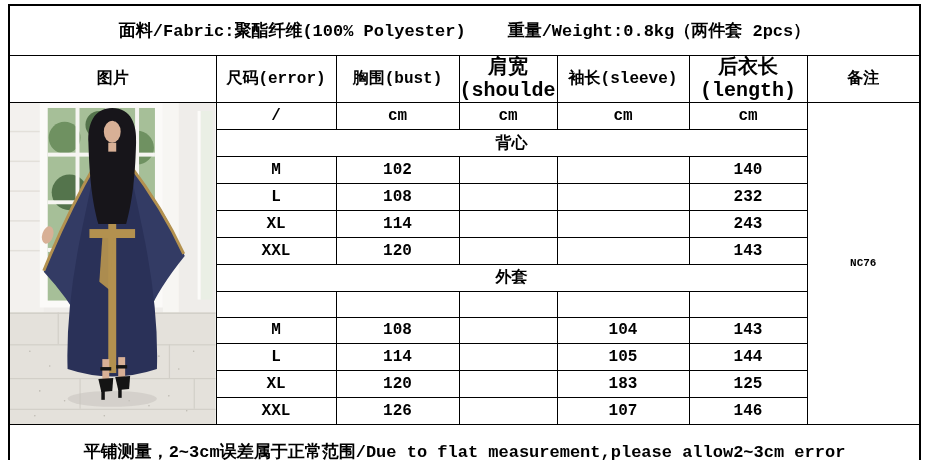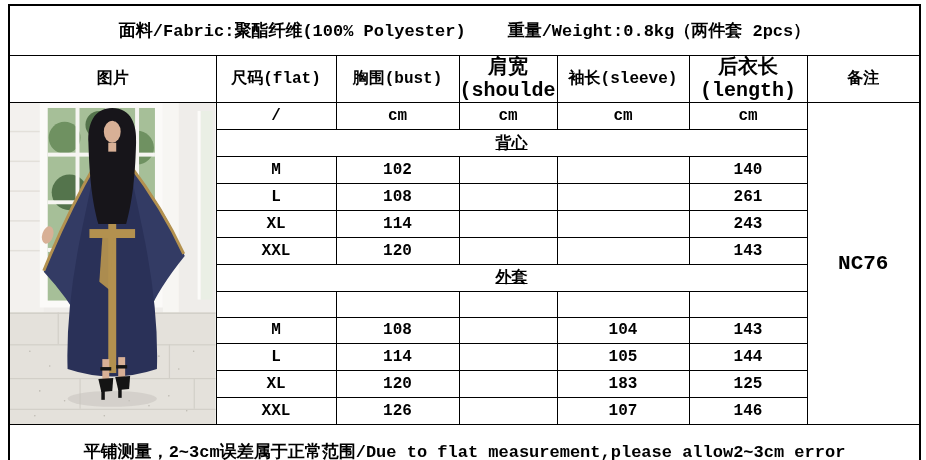--- a/index.html
+++ b/index.html
@@ -17,31 +17,31 @@
     text-align: center;
     vertical-align: middle;
     font-weight: bold;
     font-size: 16px;
     padding: 0;
     overflow: hidden;
   }
   tr.meta  { height: 50px; }
   tr.hdr   { height: 37px; font-family: Liberation Mono, monospace; }
   tr.units { height: 27px; }
-  tr.sect  { height: 26px; text-decoration: underline; }
+  tr.sect  { height: 26px; }
   tr.data  { height: 26px; }
   tr.blank { height: 25px; }
   tr.note  { height: 55px; }
   td.meta-cell { font-size: 17px; }
   td.meta-cell span { display: inline-block; margin: 1px 21px; font-family: Liberation Mono, monospace; }
   td.note-cell { font-size: 17px; }
   .two-line { line-height: 1.15; font-size: 20px; }
   td.photo-cell { padding: 0; vertical-align: top; }
   td.photo-cell svg { display: block; width: 100%; height: 100%; }
-  td.remark-cell { font-size: 21px; font-family: Liberation Mono, monospace; }
+  td.remark-cell { font-size: 11px; font-family: Liberation Mono, monospace; }
 </style>
 </head>
 <body>
 
 <table class="chart">
   <colgroup>
     <col style="width:207px">
       <col style="width:120px">
       <col style="width:123px">
     <col style="width:98px">
@@ -52,21 +52,21 @@
 
   <tbody>
       <tr class="meta">
     <td class="meta-cell" colspan="7">
       <span>面料/Fabric:聚酯纤维(100% Polyester)</span><span>重量/Weight:0.8kg（两件套 2pcs）</span>
     </td>
   </tr>
 
   <tr class="hdr">
     <td>图片</td>
-    <td>尺码(flat)</td>
+    <td>尺码(error)</td>
     <td>胸围(bust)</td>
     <td>
       <div class="two-line">肩宽</div>
       <div class="two-line">(shoulder)</div>
     </td>
     <td>袖长(sleeve)</td>
     <td>
       <div class="two-line">后衣长</div>
       <div class="two-line">(length)</div>
     </td>
@@ -184,21 +184,21 @@
     <td>102</td>
     <td></td>
     <td></td>
     <td>140</td>
   </tr>
   <tr class="data">
     <td>L</td>
     <td>108</td>
     <td></td>
     <td></td>
-    <td>261</td>
+    <td>232</td>
   </tr>
   <tr class="data">
     <td>XL</td>
     <td>114</td>
     <td></td>
     <td></td>
     <td>243</td>
   </tr>
   <tr class="data">
     <td>XXL</td>

